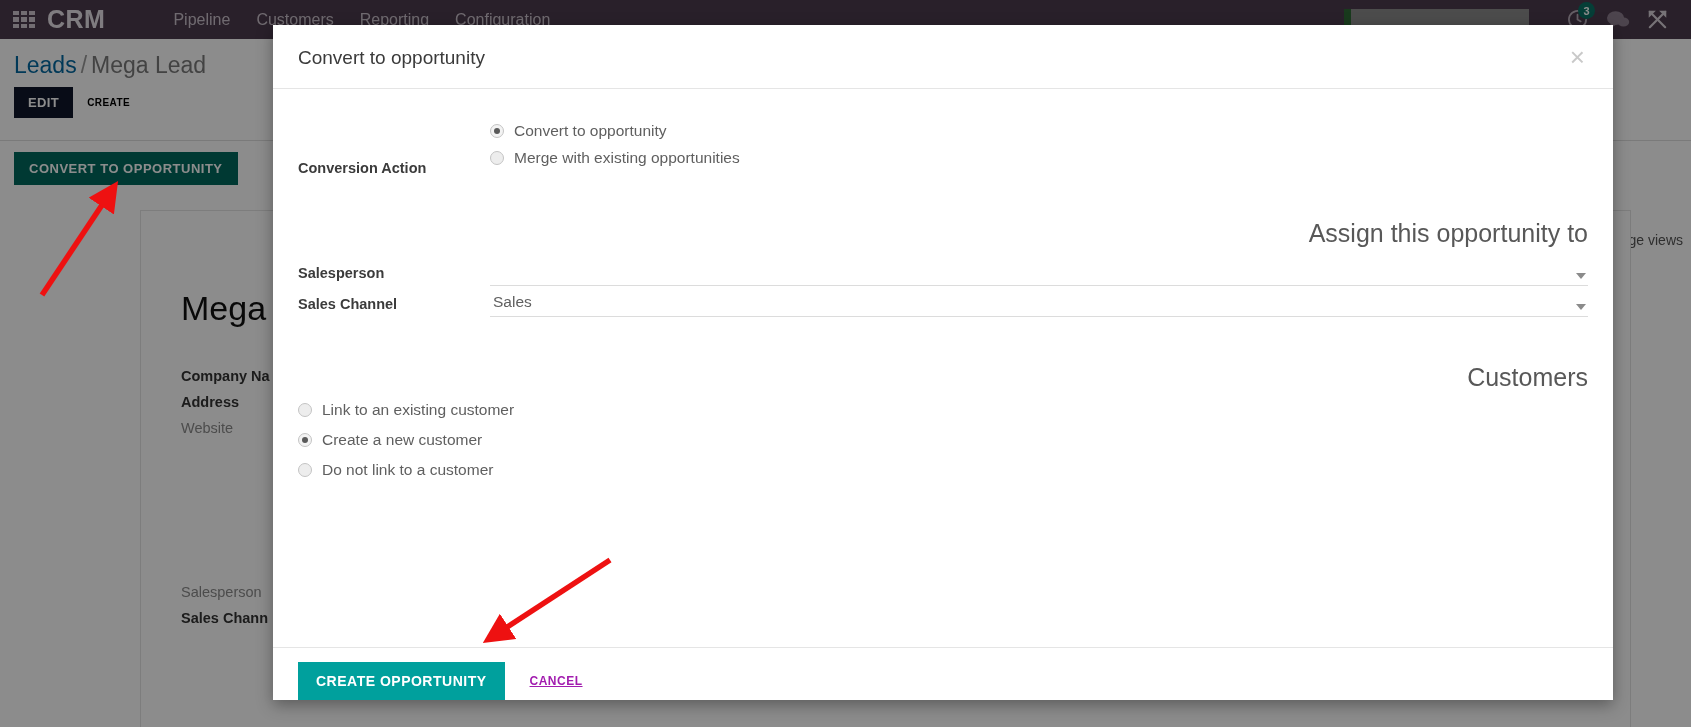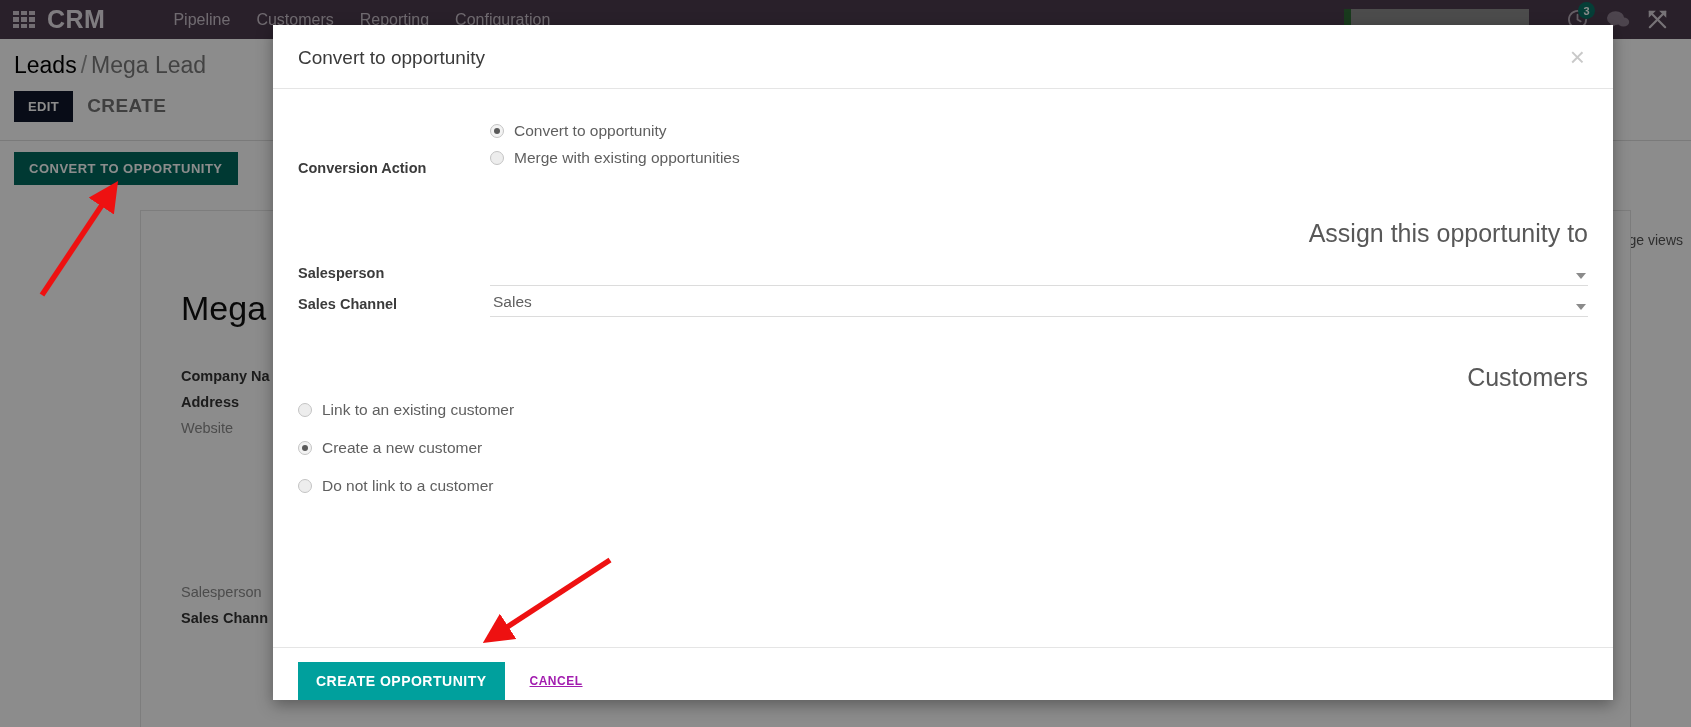--- a/index.html
+++ b/index.html
@@ -63,33 +63,33 @@
     padding: 0 3px;
   }
 
   
   #control-panel {
     position: absolute; top: 39px; left: 0; right: 0;
     background: #ffffff;
     padding: 14px 0 0 14px;
   }
   #breadcrumb { font-size: 23px; color: #6b6b6b; line-height: 1.1; }
-  #breadcrumb .crumb-1 { color: #000000; }
+  #breadcrumb .crumb-1 { color: #0369a1; }
   #breadcrumb .sep { color: #9a9a9a; margin: 0 4px; }
   #breadcrumb .crumb-2 { color: #7a7a7a; }
   #cp-buttons { margin-top: 9px; display: flex; align-items: center; }
   .btn-primary-sm {
     background: #0f172a; color: #fff; border: 0;
     font-size: 13px; font-weight: 700; letter-spacing: .4px;
     padding: 8px 14px; cursor: pointer; text-transform: uppercase;
     font-family: inherit;
   }
   .btn-link-sm {
-    background: transparent; border: 0; color: #737373;
-    font-size: 19px; font-weight: 700; letter-spacing: .4px;
+    background: transparent; border: 0; color: #000000;
+    font-size: 10px; font-weight: 700; letter-spacing: .4px;
     padding: 8px 14px; cursor: pointer; text-transform: uppercase;
     font-family: inherit;
   }
   #cp-divider {
     position: absolute; top: 140px; left: 0; right: 0;
     border-top: 1px solid #dfdfdf;
   }
   #statusbar-row {
     position: absolute; top: 152px; left: 14px;
   }
@@ -213,21 +213,21 @@
     width: 100%; padding: 0 22px 2px 3px;
   }
   .caret-down {
     position: absolute; right: 2px; bottom: 6px;
     width: 0; height: 0;
     border-left: 5px solid transparent;
     border-right: 5px solid transparent;
     border-top: 6px solid #8b8b8b;
     cursor: pointer;
   }
-  .cust-radios { display: flex; flex-direction: column; gap: 20px; margin-top: 4px; }
+  .cust-radios { display: flex; flex-direction: column; gap: 12px; margin-top: 4px; }
 
   
   .anno { position: absolute; pointer-events: none; }
 </style>
 </head>
 <body>
 
 <div id="app-root">
 
   <div id="navbar">

